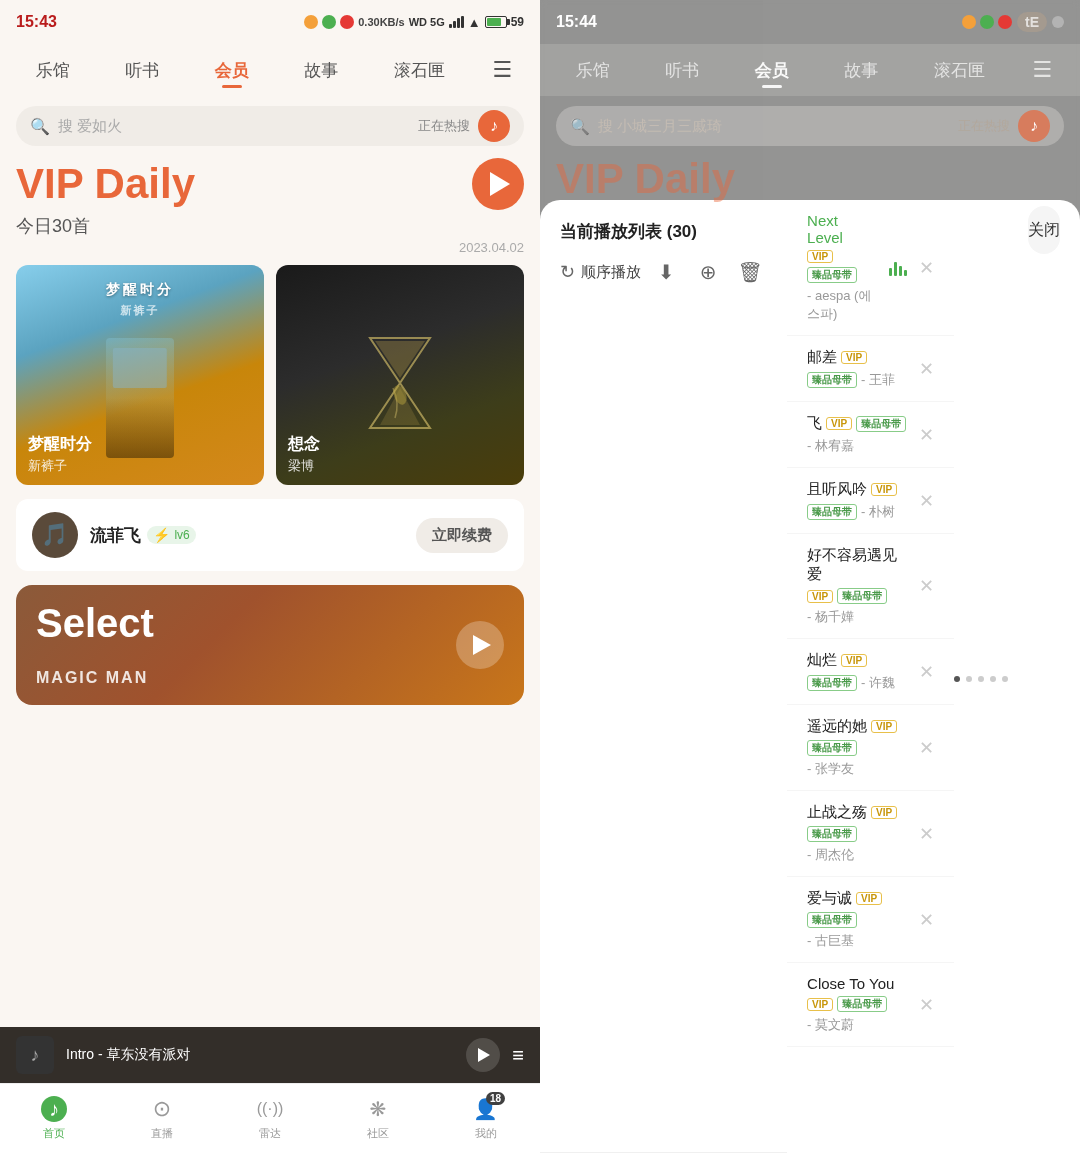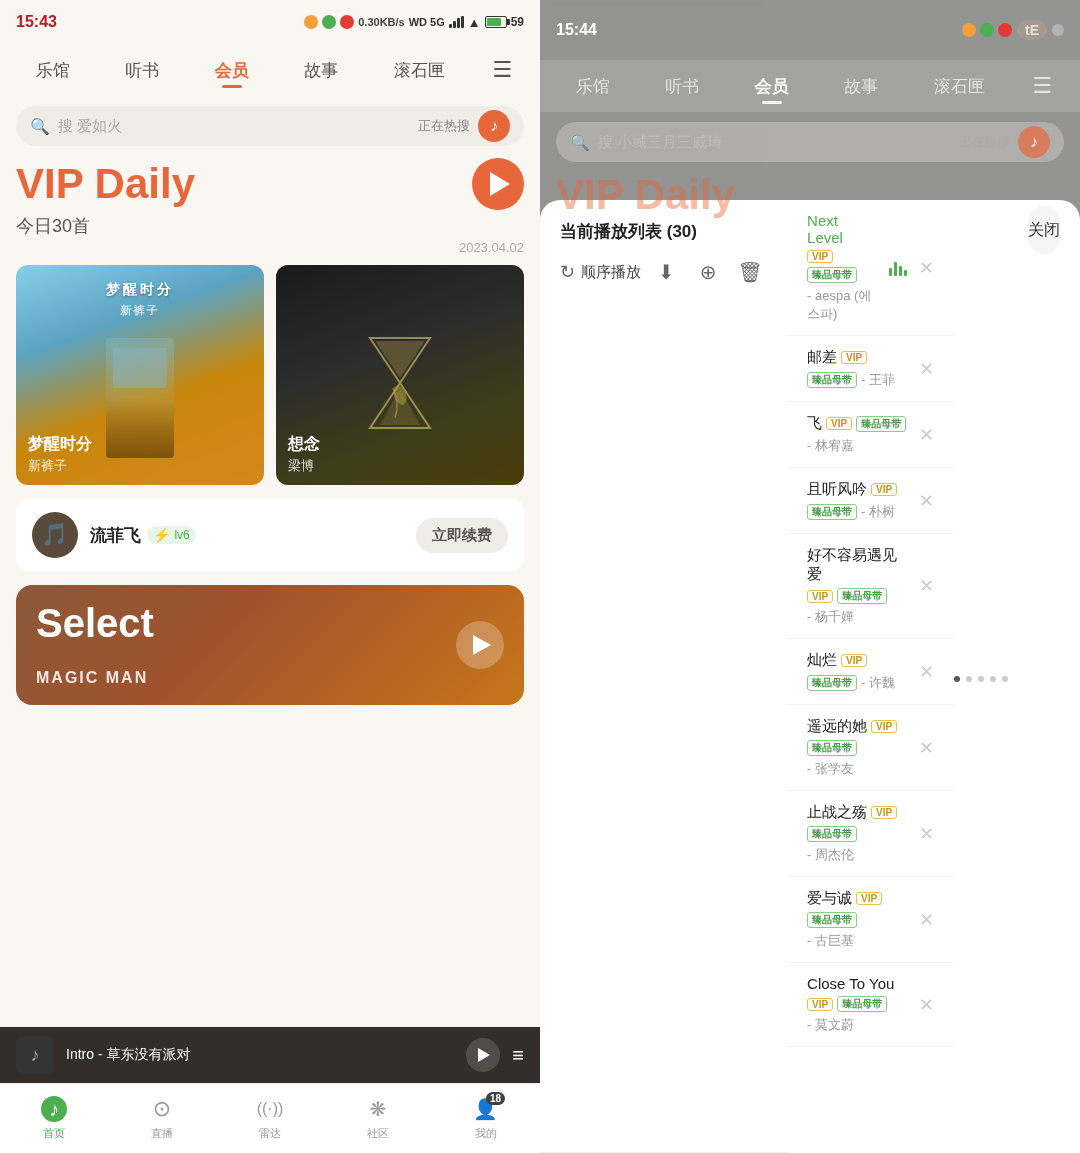--- a/index.html
+++ b/index.html
@@ -425,21 +425,21 @@
       background: #404040;
       color: white;
       font-size: 10px;
       border-radius: 8px;
       padding: 1px 4px;
       font-weight: 700;
     }
 
     
     .right-status-bar {
-      height: 60px;
+      height: 44px;
       display: flex;
       align-items: center;
       justify-content: space-between;
       padding: 0 16px;
       background: transparent;
     }
 
     .right-nav {
       height: 52px;
       display: flex;

